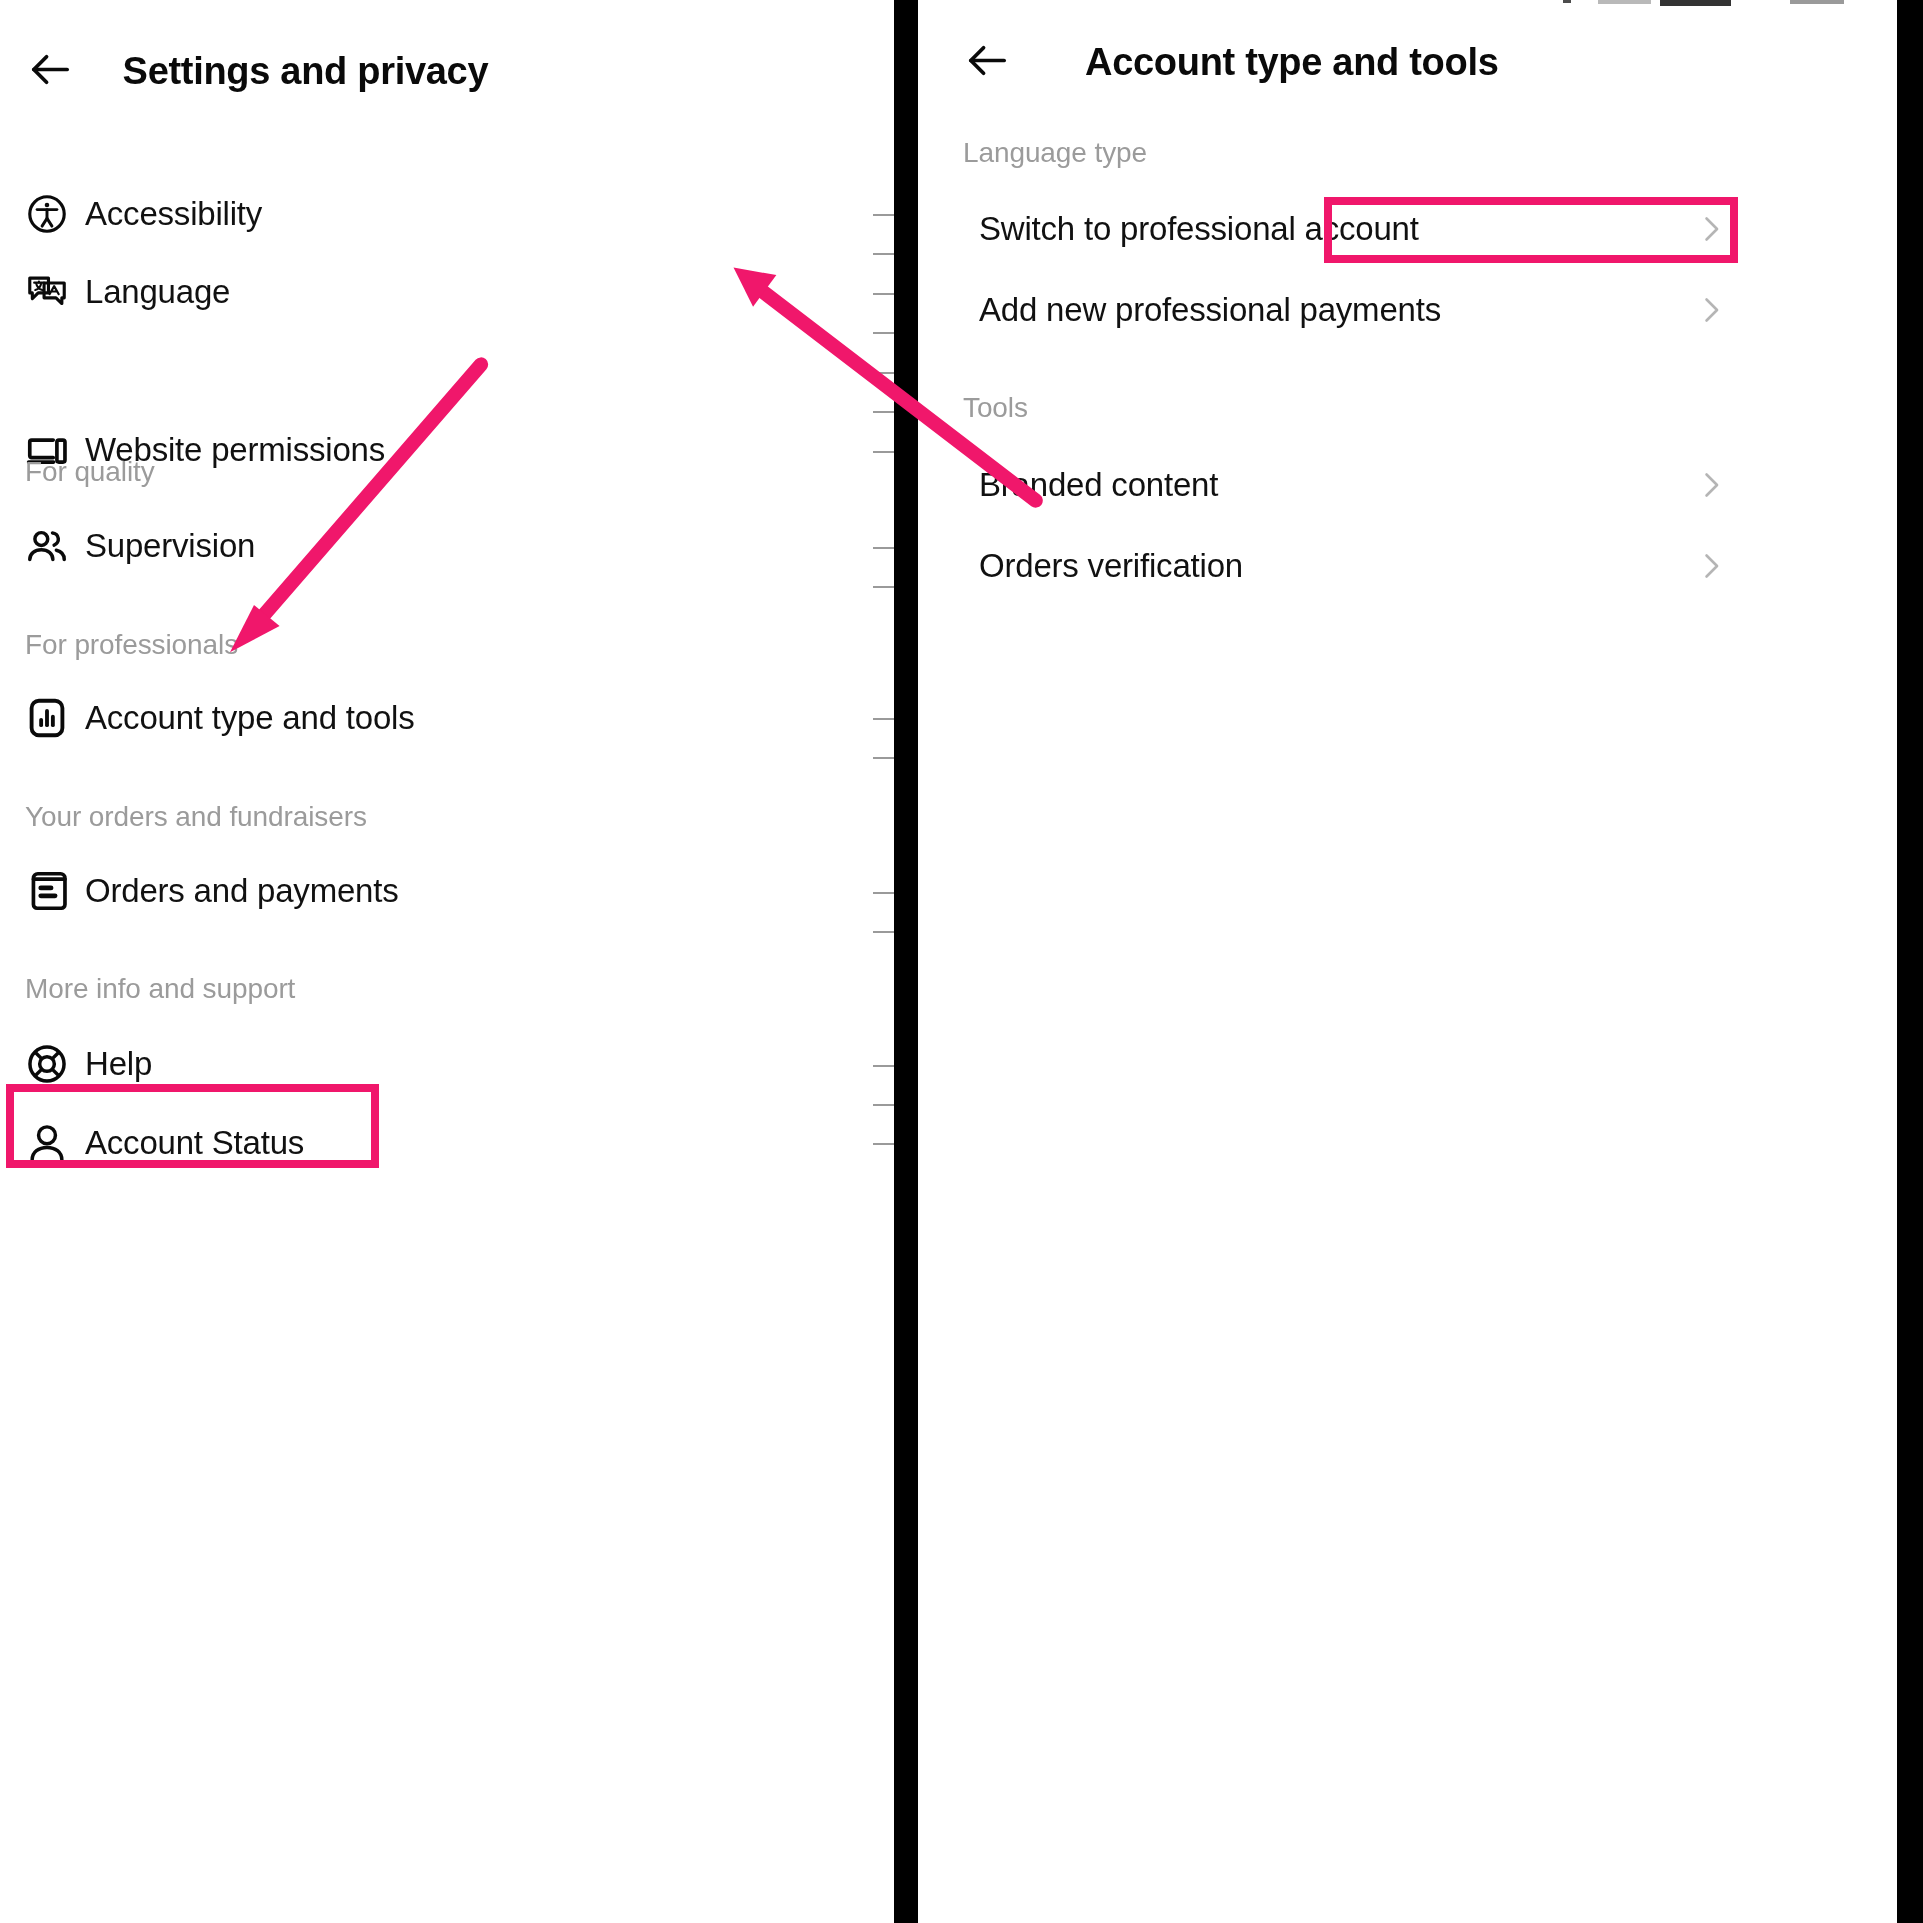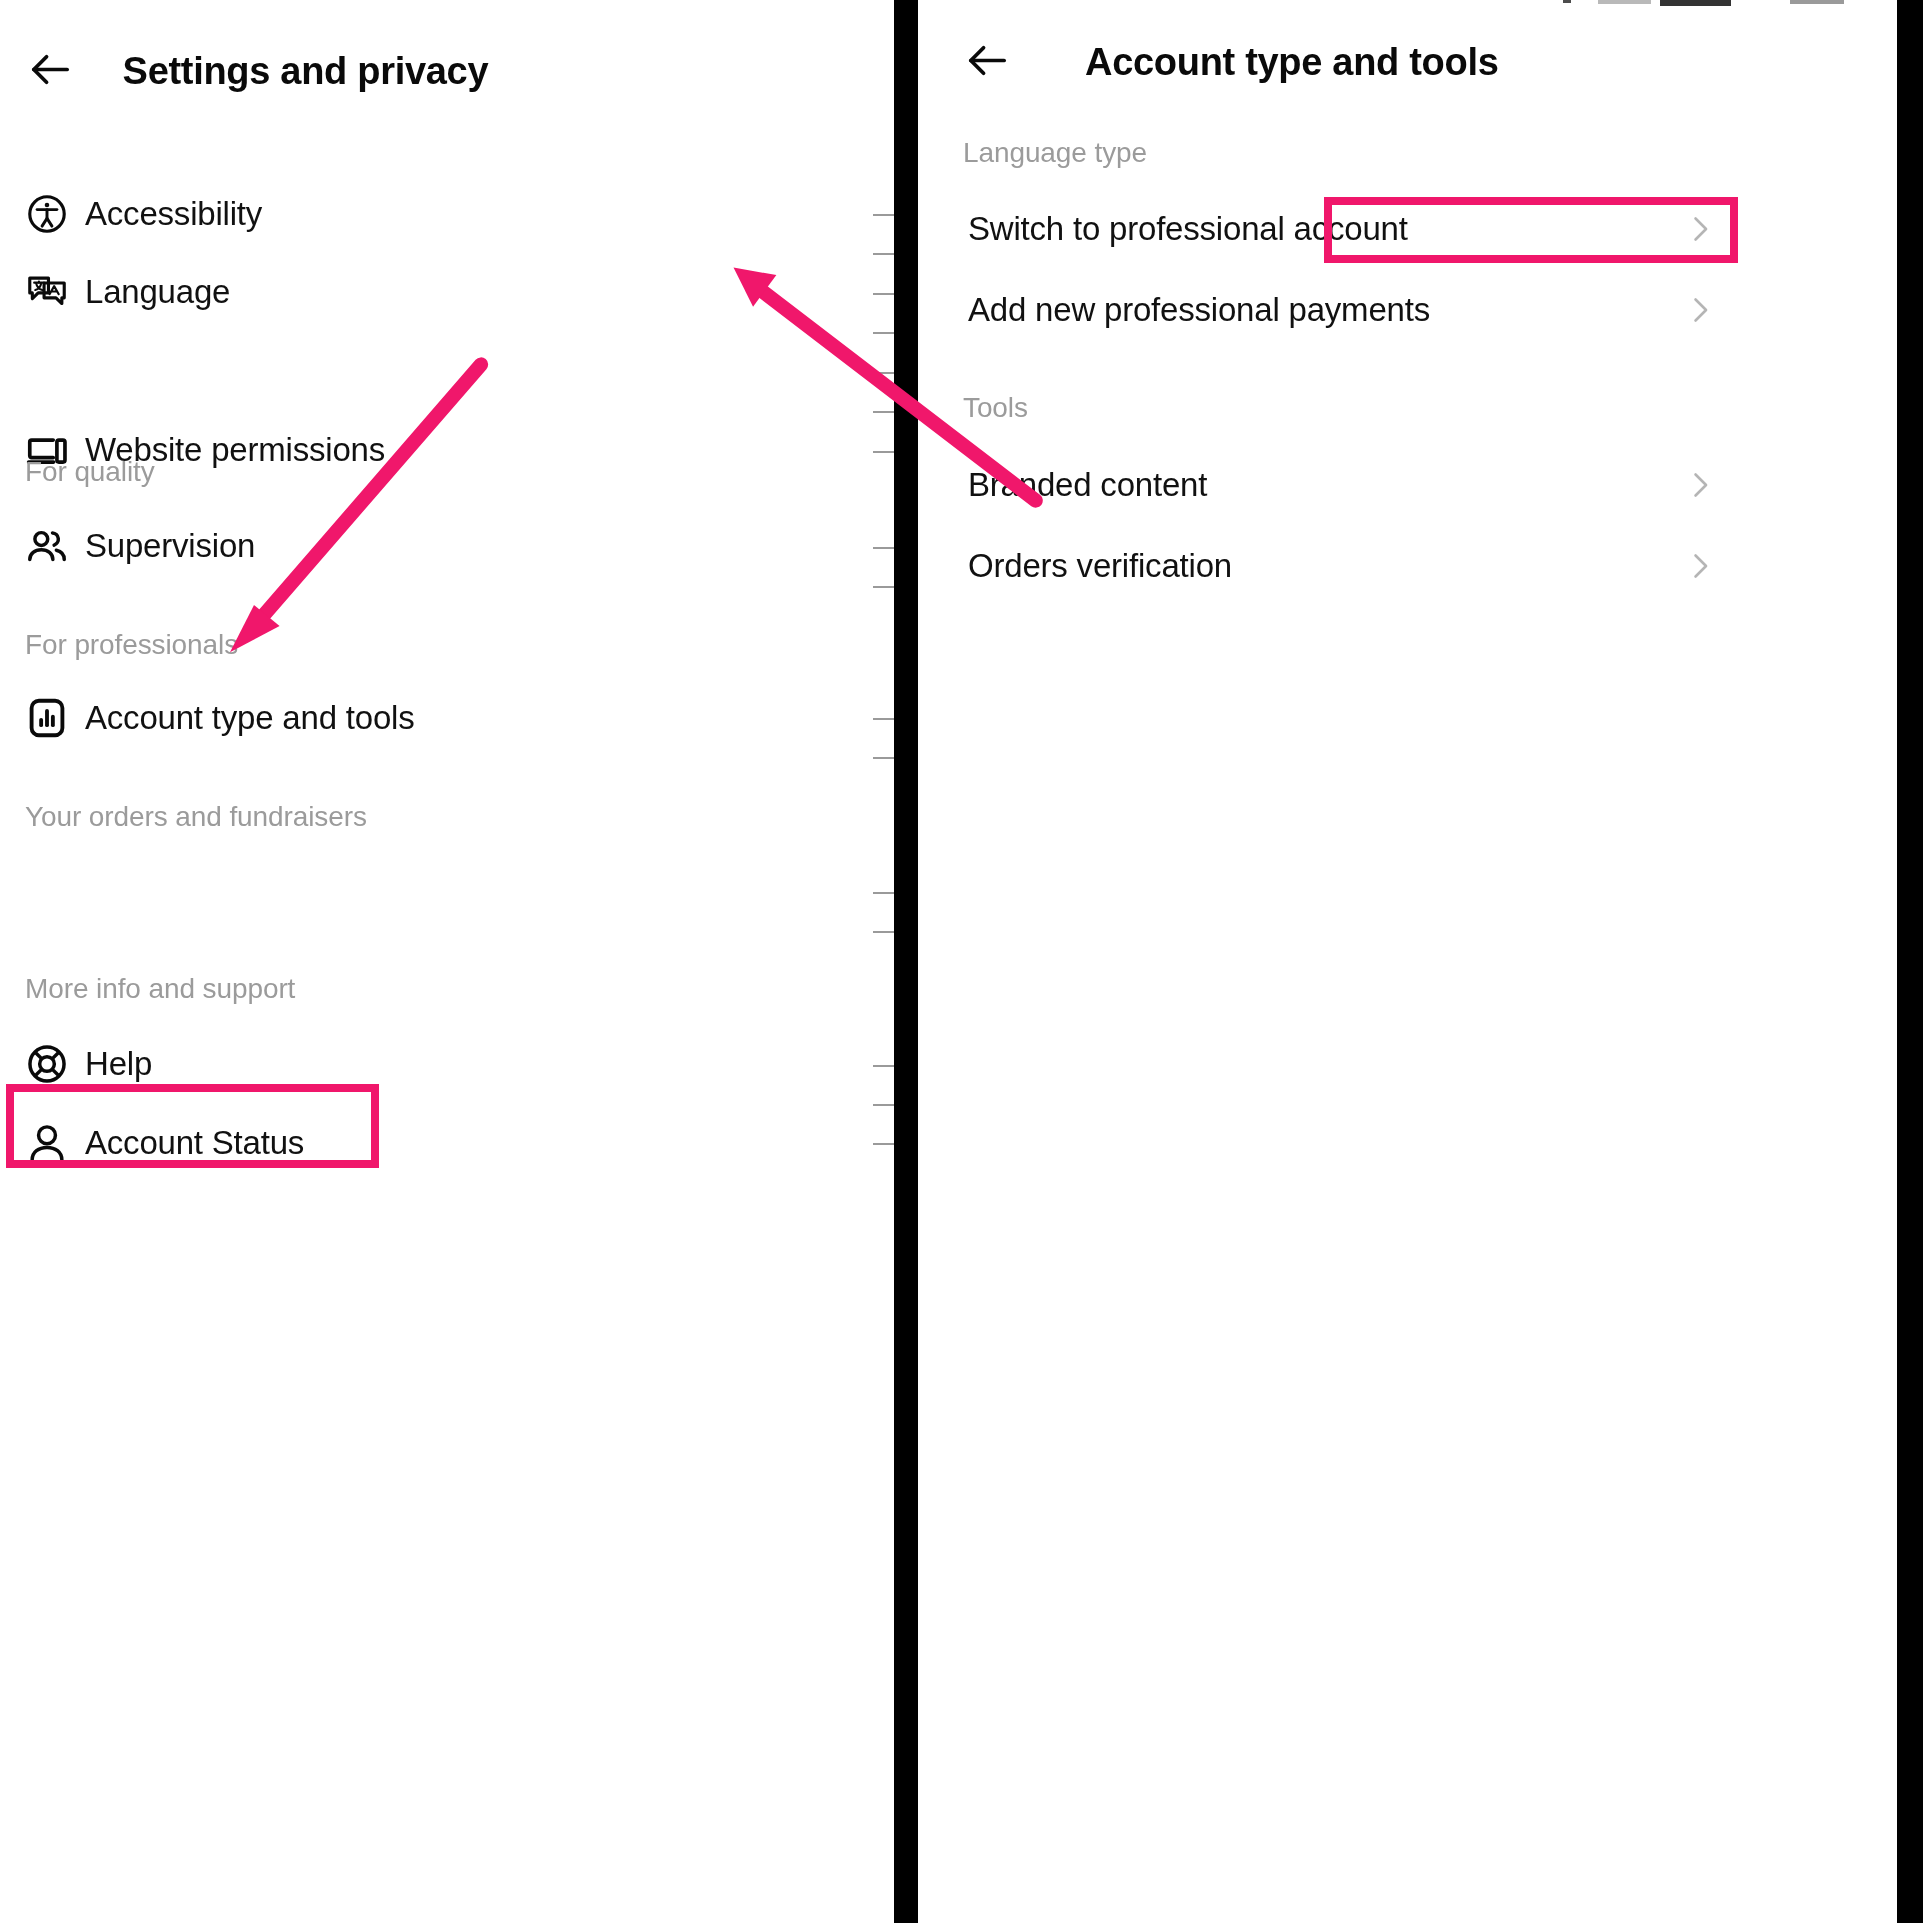--- a/index.html
+++ b/index.html
@@ -164,21 +164,21 @@
     position: absolute;
     left: 45px;
     font-size: 28px;
     color: #9b9b9b;
     white-space: nowrap;
     letter-spacing: -0.1px;
   }
 
   .rrow {
     position: absolute;
-    left: 5px;
+    left: 16px;
     width: 827px;
     height: 78px;
     display: flex;
     align-items: center;
   }
   .rrow .lbl {
     position: absolute;
     left: 45px;
     font-size: 33px;
     color: #111111;
@@ -286,20 +286,31 @@
           <line x1="8.8" y1="15.9" x2="8.8" y2="13.0"></line>
           <line x1="12.0" y1="15.9" x2="12.0" y2="8.2"></line>
           <line x1="15.2" y1="15.9" x2="15.2" y2="11.3"></line>
         </svg>
       </span>
       <span class="lbl">Account type and tools</span>
     </div>
 
     <div class="lsection" style="top:773px">Your orders and fundraisers</div>
 
+    <div class="lrow" style="top:824px">
+      <span class="ic">
+        <svg width="44" height="44" viewBox="0 0 24 24" fill="none" stroke="#0a0a0a" stroke-width="2" stroke-linecap="round" stroke-linejoin="round">
+          <path d="M4.6 5.0 a2.4 2.4 0 0 1 2.4-2.4 h12.4 a2.4 2.4 0 0 1 2.4 2.4 v0.6 H4.6 z"></path>
+          <path d="M4.6 5.6 h17.2 v13.8 a2.0 2.0 0 0 1 -2.0 2.0 H6.6 a2.0 2.0 0 0 1 -2.0 -2.0 z"></path>
+          <line x1="8.6" y1="10.3" x2="14.2" y2="10.3" stroke-width="2.6"></line>
+          <line x1="8.6" y1="14.6" x2="16.4" y2="14.6" stroke-width="2.6"></line>
+        </svg>
+      </span>
+      <span class="lbl">Orders and payments</span>
+    </div>
 
     <div class="lsection" style="top:945px">More info and support</div>
 
     <div class="lrow" style="top:997px">
       <span class="ic">
         <svg width="44" height="44" viewBox="0 0 24 24" fill="none" stroke="#0a0a0a" stroke-width="1.9">
           <circle cx="12" cy="12" r="9.3"></circle>
           <circle cx="12" cy="12" r="4.0"></circle>
           <line x1="5.4" y1="5.4" x2="9.2" y2="9.2"></line>
           <line x1="14.8" y1="14.8" x2="18.6" y2="18.6"></line>

